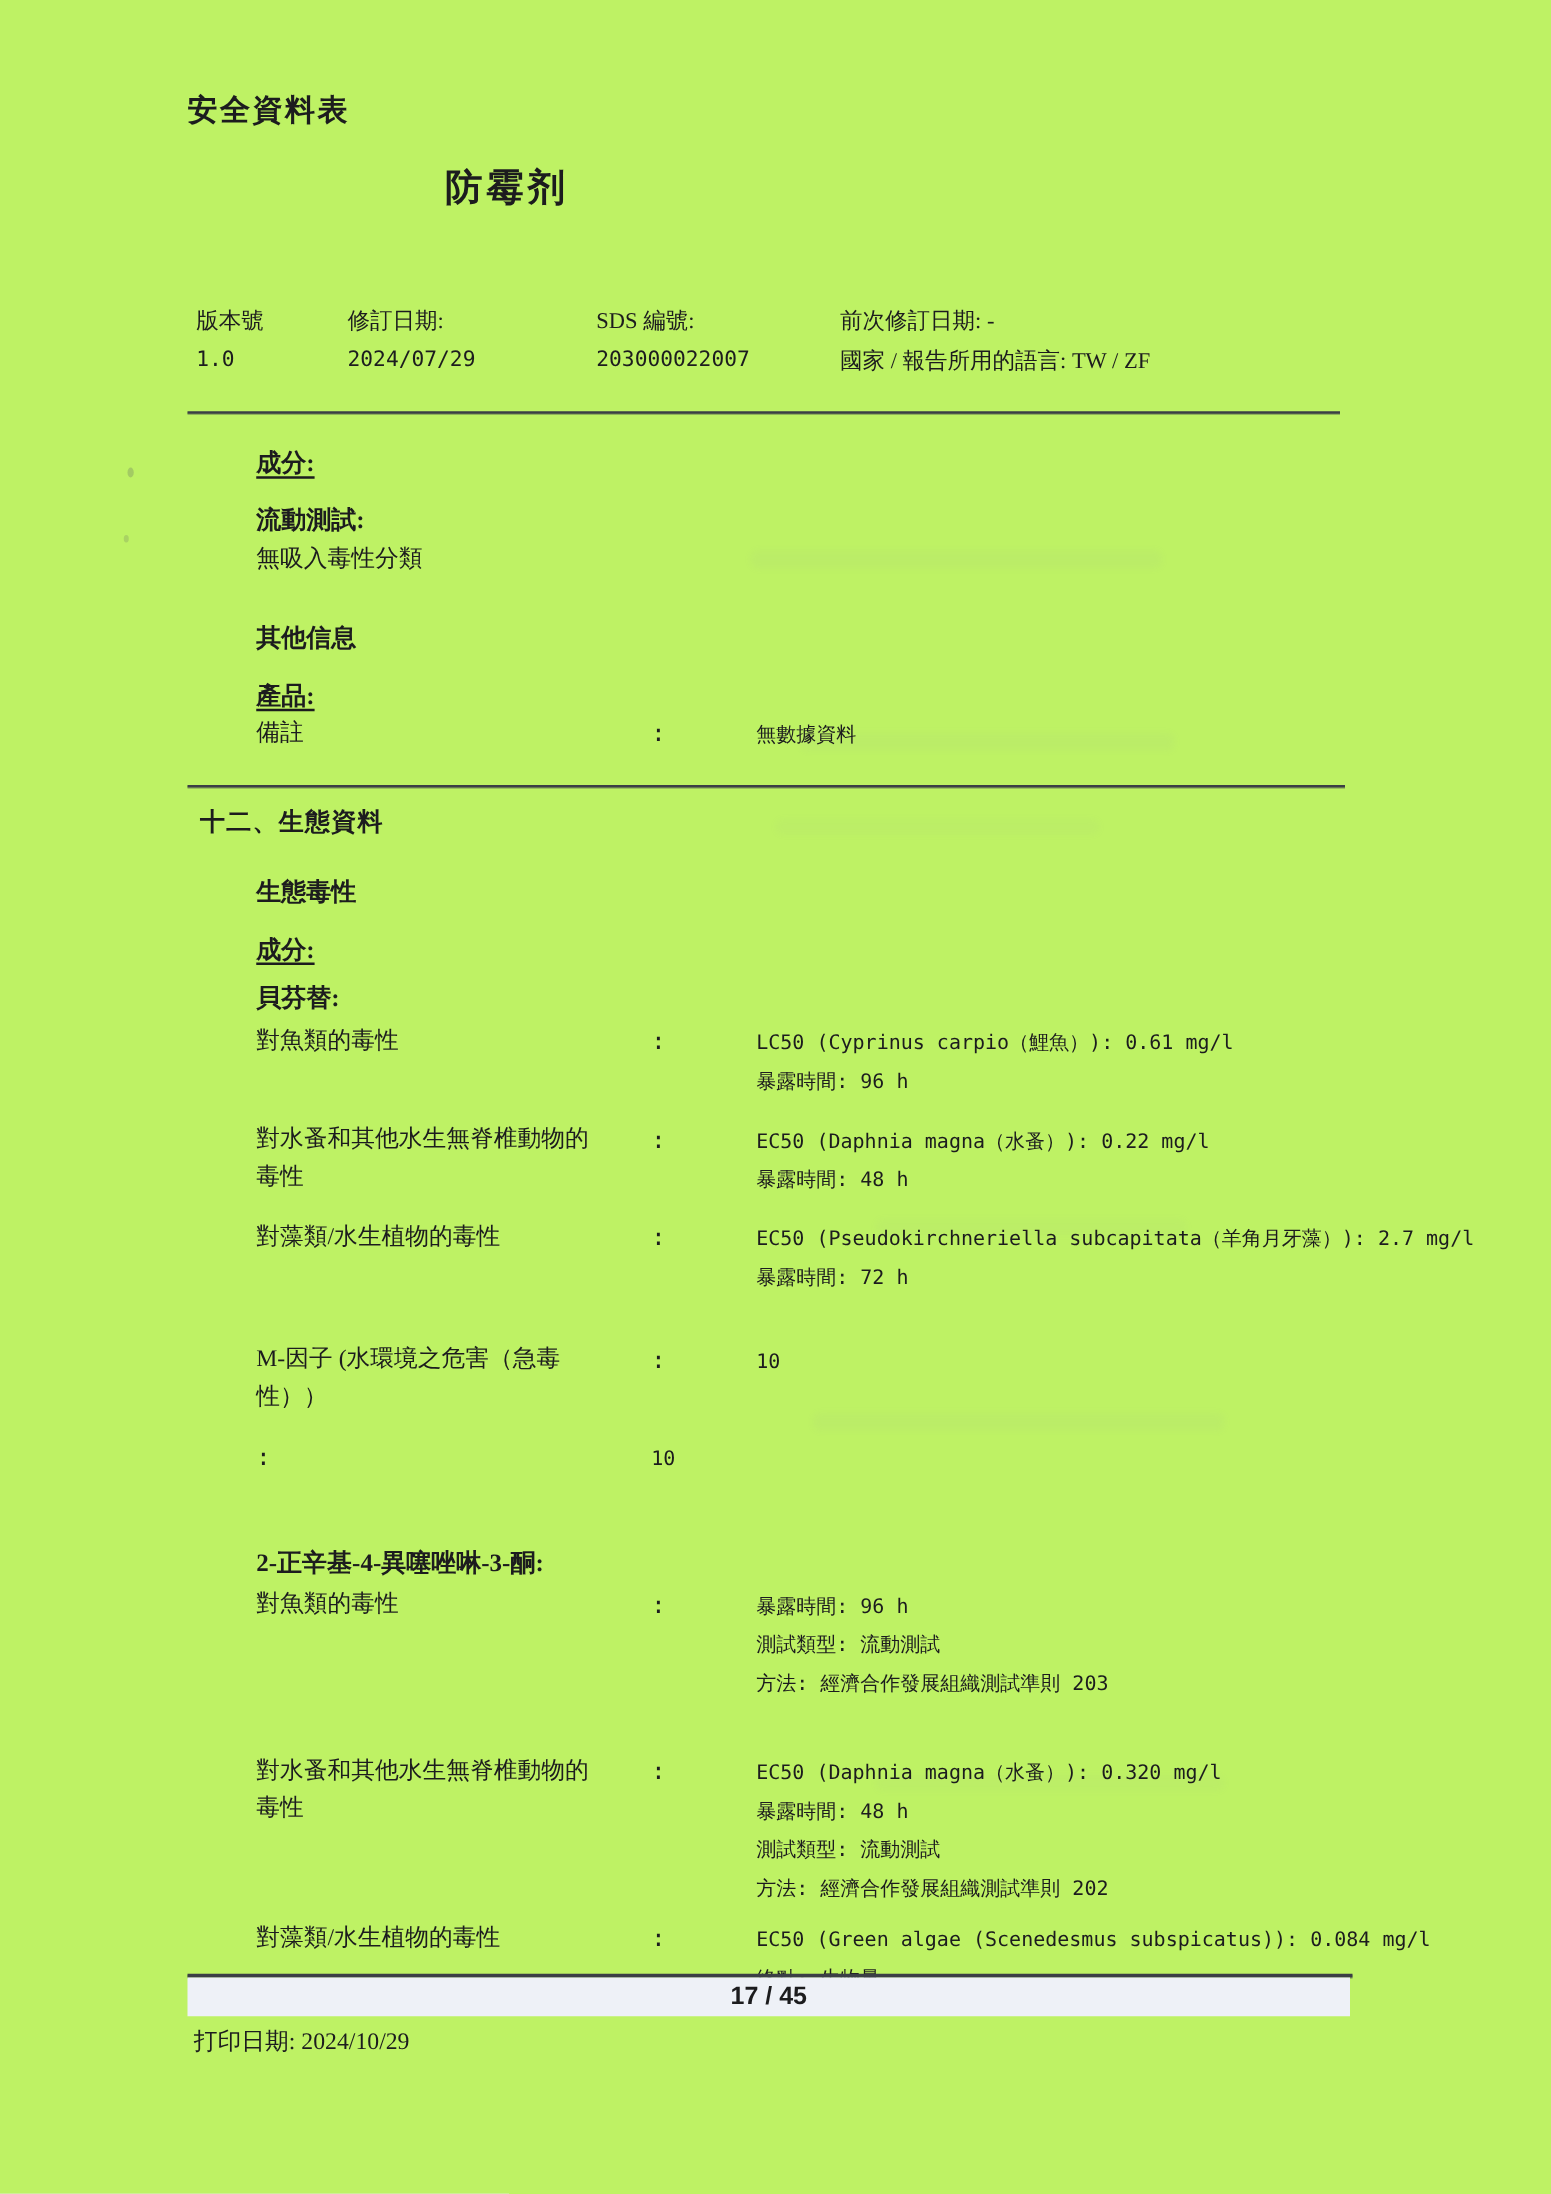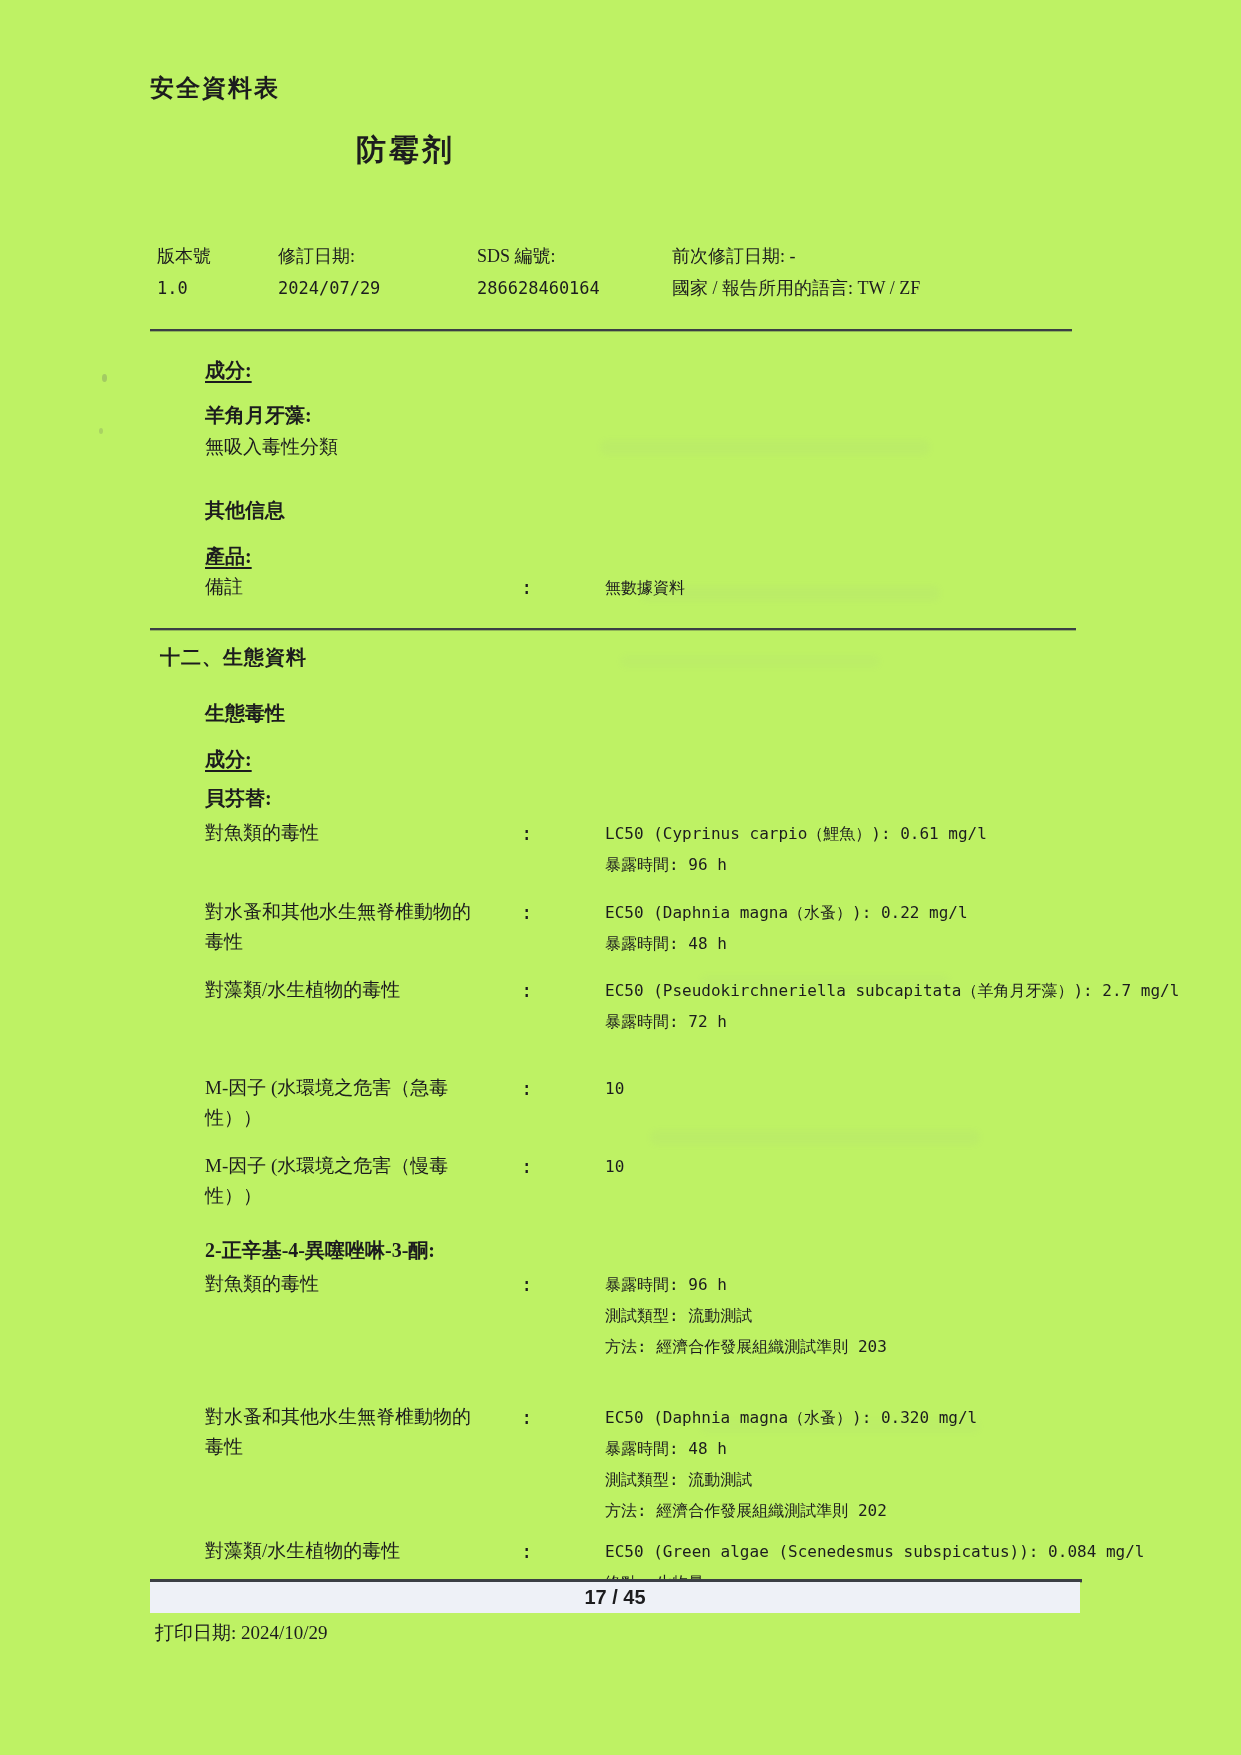--- a/index.html
+++ b/index.html
@@ -53,31 +53,31 @@
   <div class="abs meta-col" style="left:157px;top:240px;">
     <div>版本號</div>
     <div class="mono">1.0</div>
   </div>
   <div class="abs meta-col" style="left:278px;top:240px;">
     <div>修訂日期:</div>
     <div class="mono">2024/07/29</div>
   </div>
   <div class="abs meta-col" style="left:477px;top:240px;">
     <div>SDS 編號:</div>
-    <div class="mono">286628460164</div>
+    <div class="mono">203000022007</div>
   </div>
   <div class="abs meta-col" style="left:672px;top:240px;">
     <div>前次修訂日期: -</div>
     <div>國家 / 報告所用的語言: TW / ZF</div>
   </div>
 
   <div class="abs rule" style="left:150px;top:329px;width:922px;"></div>
 
   <div class="abs h-bold h-underline" style="left:205px;top:357px;">成分:</div>
-  <div class="abs h-bold" style="left:205px;top:402px;">羊角月牙藻:</div>
+  <div class="abs h-bold" style="left:205px;top:402px;">流動測試:</div>
   <div class="abs body-text" style="left:205px;top:434px;">無吸入毒性分類</div>
   <div class="abs h-bold" style="left:205px;top:497px;">其他信息</div>
   <div class="abs h-bold h-underline" style="left:205px;top:543px;">產品:</div>
 
   <div class="abs kv-row" style="left:205px;top:572px;">
     <div class="kv-label">備註</div>
     <div class="kv-colon">:</div>
     <div class="kv-value">
       <div>無數據資料</div>
     </div>
@@ -120,21 +120,20 @@
 
   <div class="abs kv-row" style="left:205px;top:1073px;">
     <div class="kv-label">M-因子 (水環境之危害（急毒性））</div>
     <div class="kv-colon">:</div>
     <div class="kv-value">
       <div>10</div>
     </div>
   </div>
 
   <div class="abs kv-row" style="left:205px;top:1151px;">
-    <div class="kv-label">M-因子 (水環境之危害（慢毒性））</div>
     <div class="kv-colon">:</div>
     <div class="kv-value">
       <div>10</div>
     </div>
   </div>
 
   <div class="abs h-bold" style="left:205px;top:1237px;">2-正辛基-4-異噻唑啉-3-酮:</div>
 
   <div class="abs kv-row" style="left:205px;top:1269px;">
     <div class="kv-label">對魚類的毒性</div>

